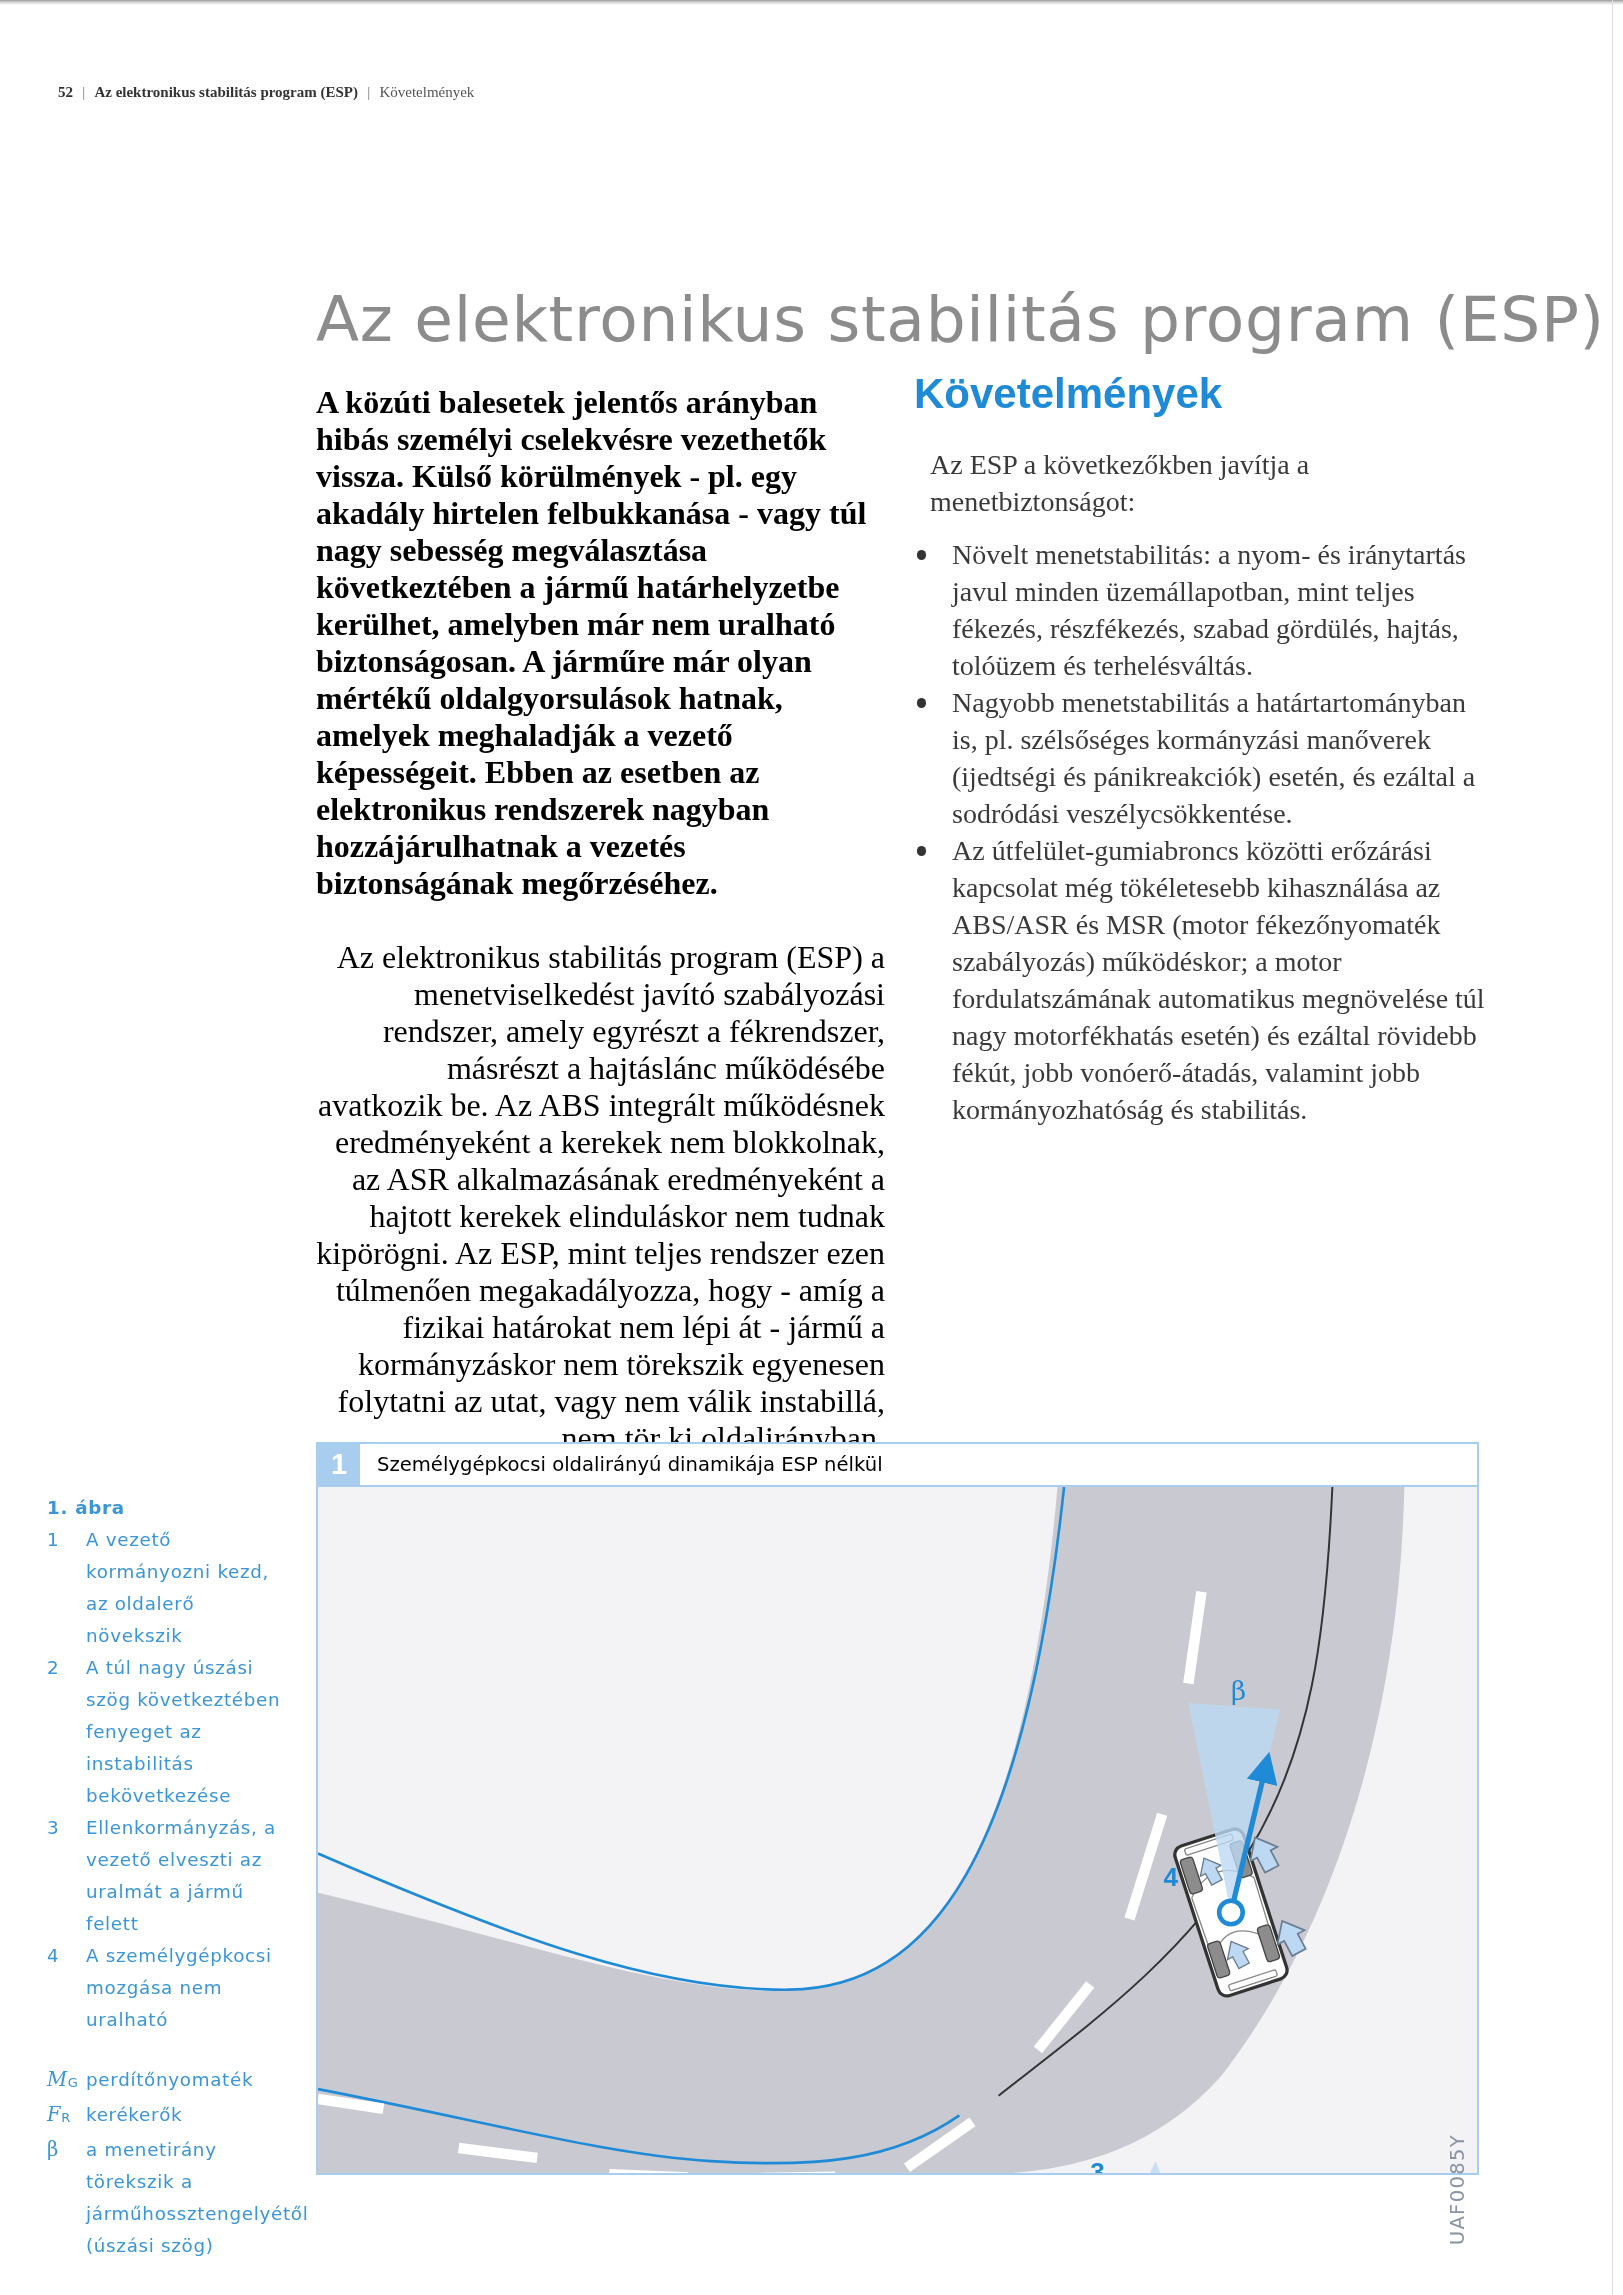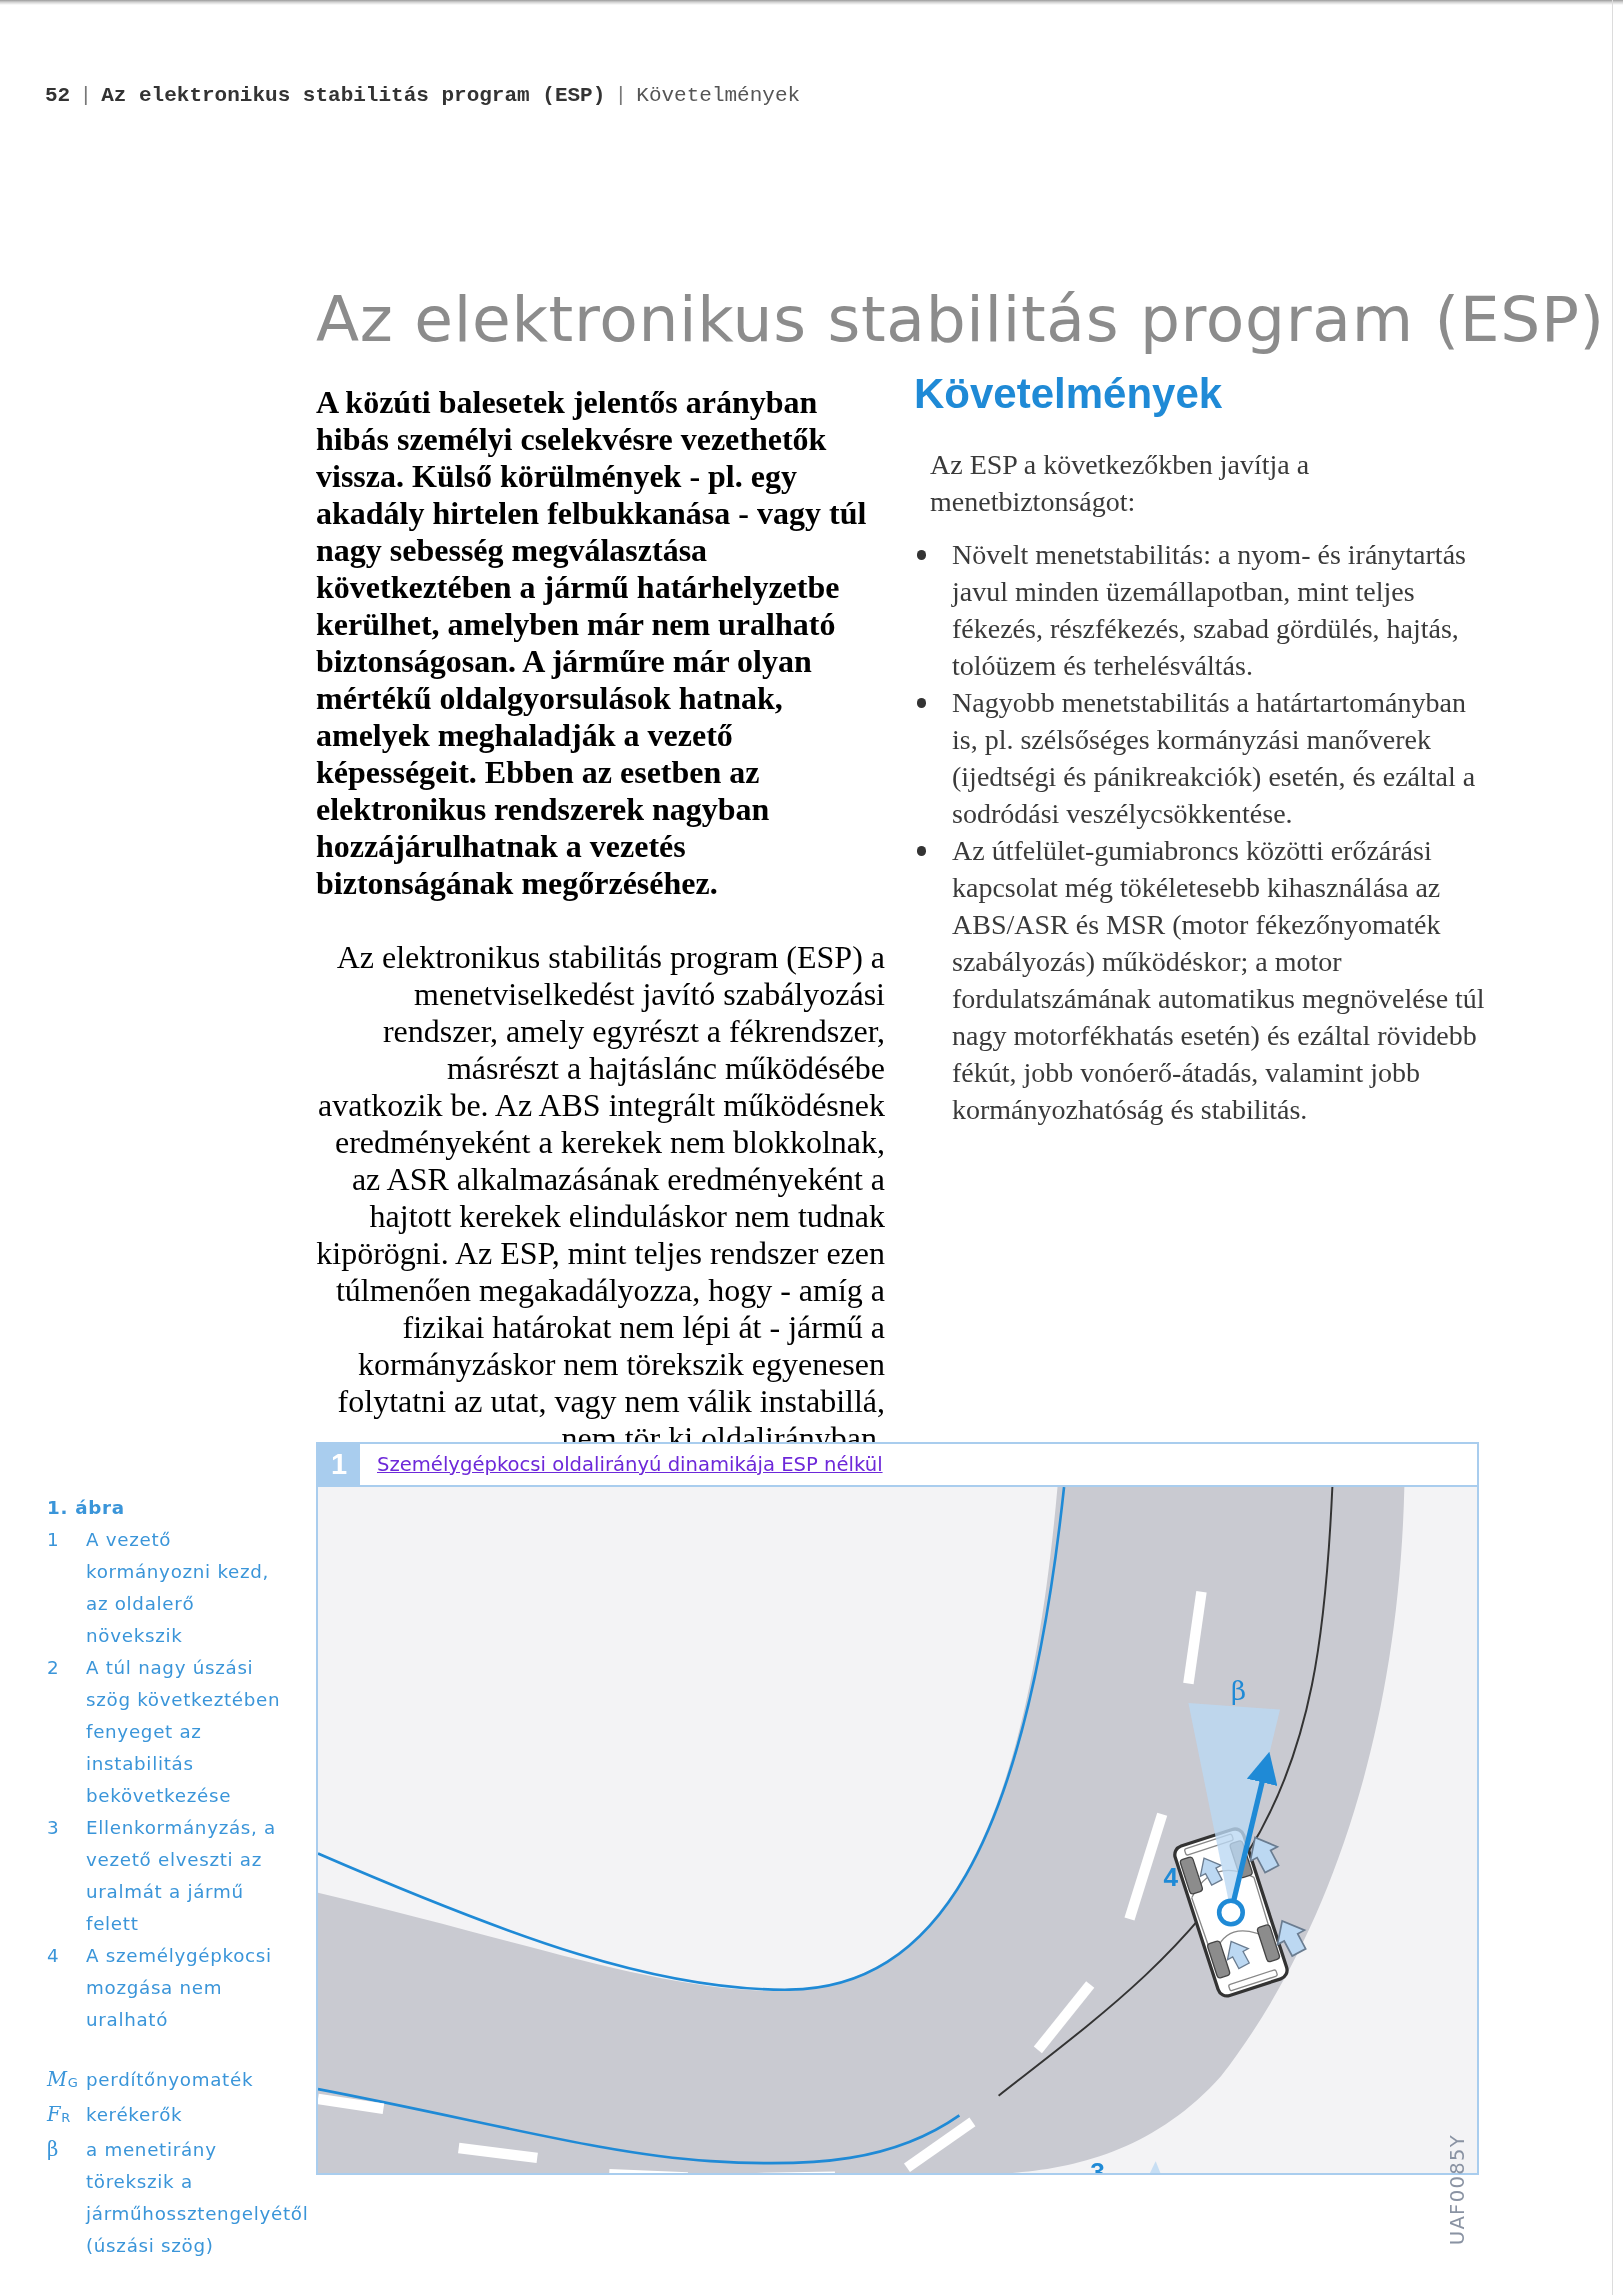--- a/index.html
+++ b/index.html
@@ -12,23 +12,23 @@
     }
     .scan-top {
       position: absolute; left: 0; top: 0; width: 1623px; height: 5.2px;
       background: linear-gradient(to bottom, #9a9a9a 0, #cfcfcf 40%, rgba(255,255,255,0) 100%);
     }
     .scan-right {
       position: absolute; left: 1612px; top: 0; width: 1.3px; height: 2295px;
       background: #dcdcdc;
     }
     .running-head {
-      position: absolute; left: 45px; top: 84px;
-      font-family: Liberation Mono, monospace;
-      font-size: 21px; color: #333;
+      position: absolute; left: 58px; top: 84px;
+      font-family: Liberation Serif, serif;
+      font-size: 15px; color: #333;
       white-space: nowrap;
     }
     .running-head .num { font-weight: bold; }
     .running-head .sep { color: #777; padding: 0 9.2px; font-weight: normal; }
     .running-head .chapter { font-weight: bold; }
     .running-head .section { font-weight: normal; color: #555; }
 
     .page-title {
       position: absolute; left: 316px; top: 241px;
       font-family: "DejaVu Sans", sans-serif;
@@ -91,21 +91,21 @@
       display: flex; align-items: center;
     }
     .fig-num {
       width: 42px; height: 41px; background: #a9cdee;
       color: #fff; font-family: "Liberation Sans", sans-serif;
       font-weight: bold; font-size: 29px;
       display: flex; align-items: center; justify-content: center;
     }
     .fig-title-text {
       padding-left: 17px;
-      font-family: "DejaVu Sans", sans-serif; font-size: 19.6px; color: #6d28d9; text-decoration: underline;
+      font-family: "DejaVu Sans", sans-serif; font-size: 19.6px; color: #000000;
     }
     .fig-canvas { position: absolute; left: 0; top: 43px; width: 1159px; height: 686px; }
     .fig-code {
       position: absolute; right: 7.9px; bottom: 39px;
       transform: rotate(-90deg); transform-origin: right bottom;
       font-family: "DejaVu Sans", sans-serif; font-size: 19.6px;
       color: #8a93a3; letter-spacing: 1.3px; white-space: nowrap;
     }
   </style>
 </head>

